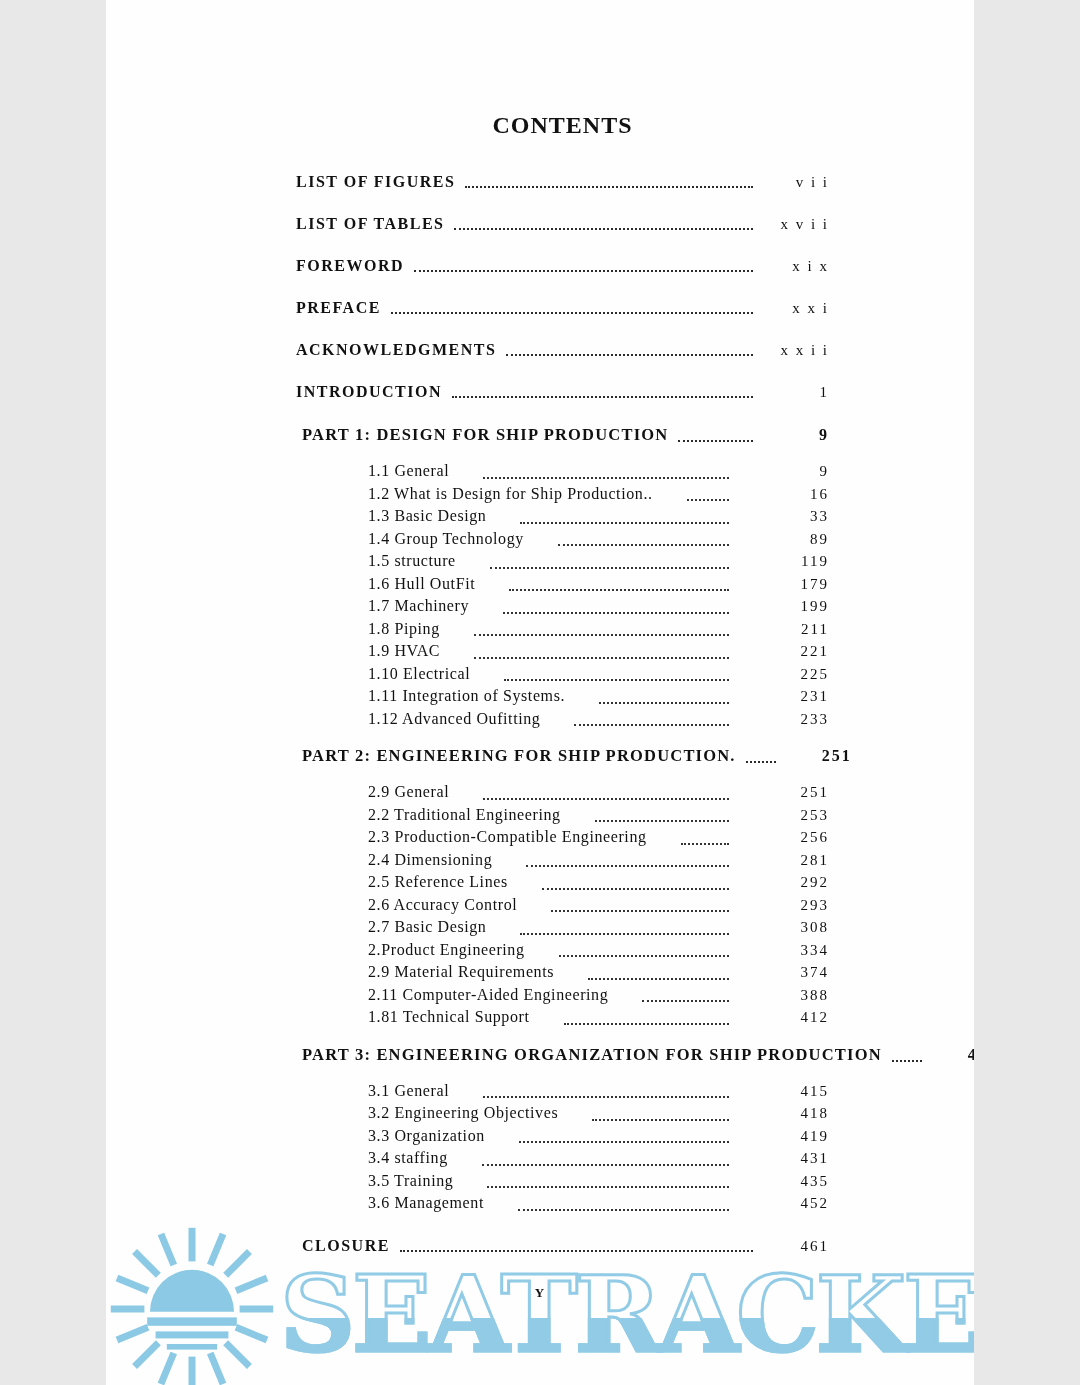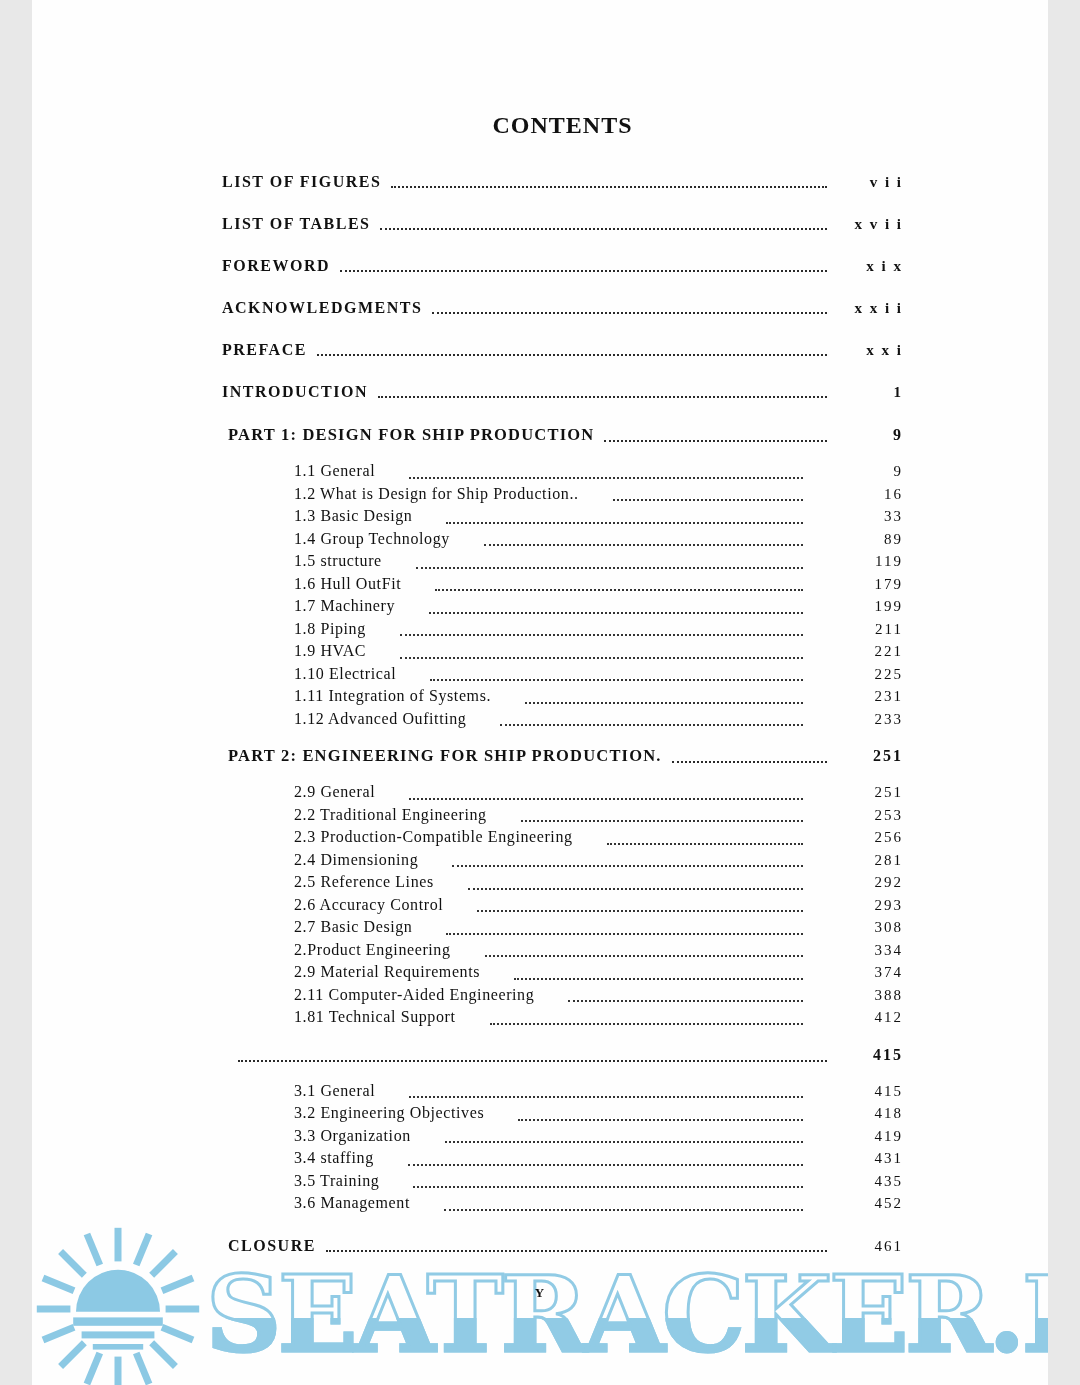--- a/index.html
+++ b/index.html
@@ -2,21 +2,21 @@
 <html><head>
 <meta charset="utf-8">
 <style>
   html, body {
     margin: 0;
     padding: 0;
     background: #e8e8e8;
   }
   .page {
     position: relative;
-    width: 1016px;
+    width: 868px;
     height: 1385px;
     margin: 0 auto;
     background: #fefefe;
     overflow: hidden;
     font-family: "Liberation Serif", serif;
     color: #111;
   }
   .content {
     position: relative;
     padding: 112px 145px 0 190px;
@@ -51,21 +51,21 @@
     letter-spacing: 2px;
   }
   
   .row.front {
     font-weight: bold;
     font-size: 16px;
     letter-spacing: 1.5px;
     line-height: 22px;
     margin-bottom: 20px;
   }
-  .row.front .pagenum { font-weight: bold; }
+  .row.front .pagenum { font-weight: normal; }
   
   .row.part {
     font-weight: bold;
     font-size: 16.5px;
     letter-spacing: 1.2px;
     line-height: 24px;
     margin: 14px 0 13px 6px;
   }
   .row.part .pagenum { font-weight: bold; font-size: 16px; }
   
@@ -150,28 +150,28 @@
           <span class="label">LIST OF TABLES</span>
           <span class="leader"></span>
           <span class="pagenum">x v i i</span>
         </div>
         <div class="row front">
           <span class="label">FOREWORD</span>
           <span class="leader"></span>
           <span class="pagenum">x i x</span>
         </div>
         <div class="row front">
+          <span class="label">PREFACE</span>
+          <span class="leader"></span>
+          <span class="pagenum">x x i</span>
+        </div>
+        <div class="row front">
           <span class="label">ACKNOWLEDGMENTS</span>
           <span class="leader"></span>
           <span class="pagenum">x x i i</span>
-        </div>
-        <div class="row front">
-          <span class="label">PREFACE</span>
-          <span class="leader"></span>
-          <span class="pagenum">x x i</span>
         </div>
         <div class="row front">
           <span class="label">INTRODUCTION</span>
           <span class="leader"></span>
           <span class="pagenum">1</span>
         </div>
         <div class="row part">
           <span class="label">PART 1: DESIGN FOR SHIP PRODUCTION</span>
           <span class="leader"></span>
           <span class="pagenum">9</span>
@@ -290,20 +290,21 @@
           <span class="label">2.11 Computer-Aided Engineering</span>
           <span class="leader"></span>
           <span class="pagenum">388</span>
         </div>
         <div class="row sub">
           <span class="label">1.81 Technical Support</span>
           <span class="leader"></span>
           <span class="pagenum">412</span>
         </div>
         <div class="row part">
+          <span class="label">PART 3: ENGINEERING ORGANIZATION FOR SHIP PRODUCTION</span>
           <span class="leader"></span>
           <span class="pagenum">415</span>
         </div>
         <div class="row sub">
           <span class="label">3.1 General</span>
           <span class="leader"></span>
           <span class="pagenum">415</span>
         </div>
         <div class="row sub">
           <span class="label">3.2 Engineering Objectives</span>

